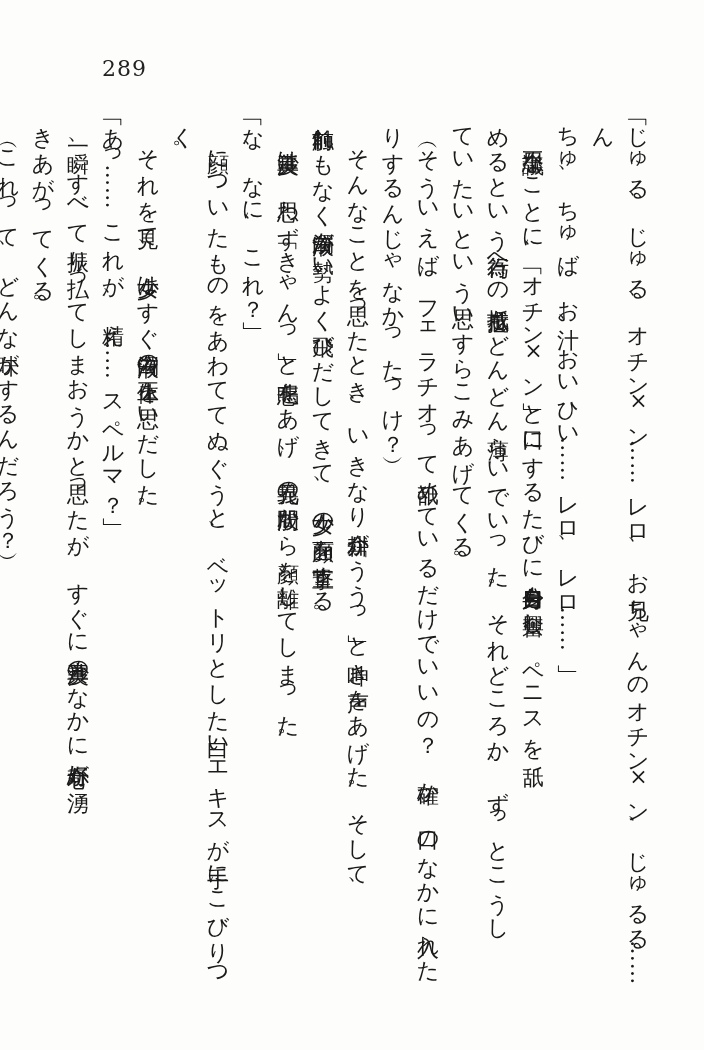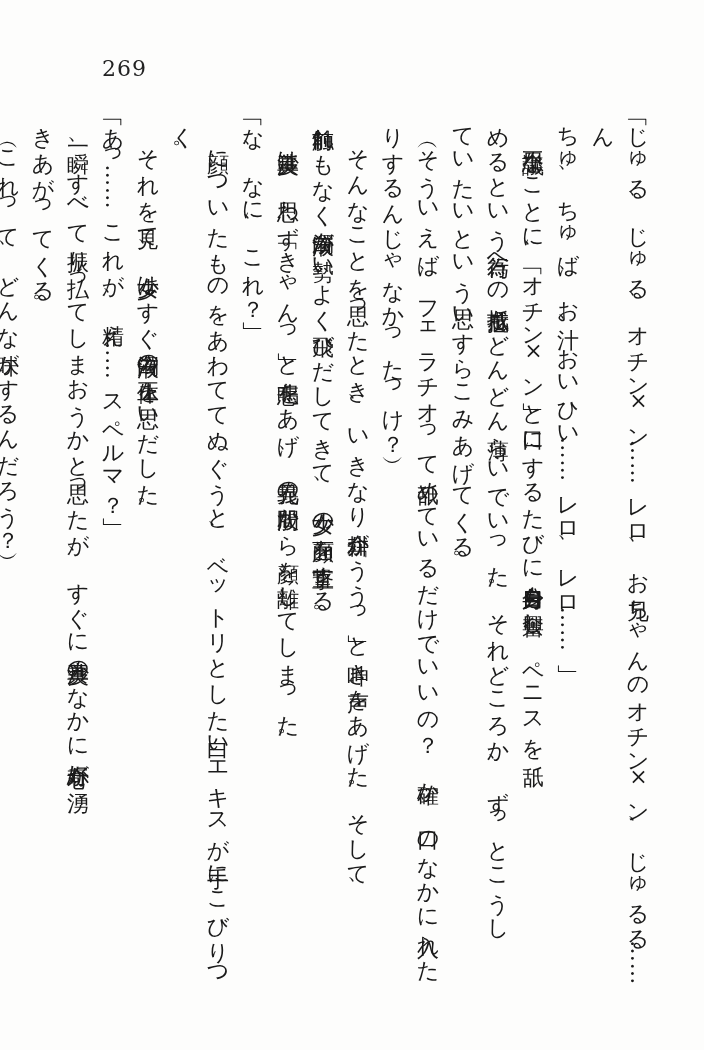--- a/index.html
+++ b/index.html
@@ -40,21 +40,21 @@
   .text-line {
     margin: 0;
     padding: 0;
   }
 </style>
 </head>
 <body>
 
 <div class="page">
 
-  <div class="page-number">269</div>
+  <div class="page-number">289</div>
 
   <div class="text-block">
     <p class="text-line">「じゅる、じゅる、オチン×ン……レロ、お兄ちゃんのオチン×ン、じゅるる……ん</p>
     <p class="text-line">ちゅ、ちゅば、お汁、おいひい……レロ、レロ……」</p>
     <p class="text-line">　不思議なことに、「オチン×ン」と口にするたびに自分自身も興奮し、ペニスを舐</p>
     <p class="text-line">めるという行為への抵抗感もどんどん薄らいでいった。それどころか、ずっとこうし</p>
     <p class="text-line">ていたいという思いすらこみあげてくる。</p>
     <p class="text-line">　（そういえば、フェラチオって舐めているだけでいいの？　確か、口のなかに入れた</p>
     <p class="text-line">りするんじゃなかったっけ？）</p>
     <p class="text-line">　そんなことを思ったとき、いきなり耕介が「ううっ」と呻き声をあげた。そして、</p>

